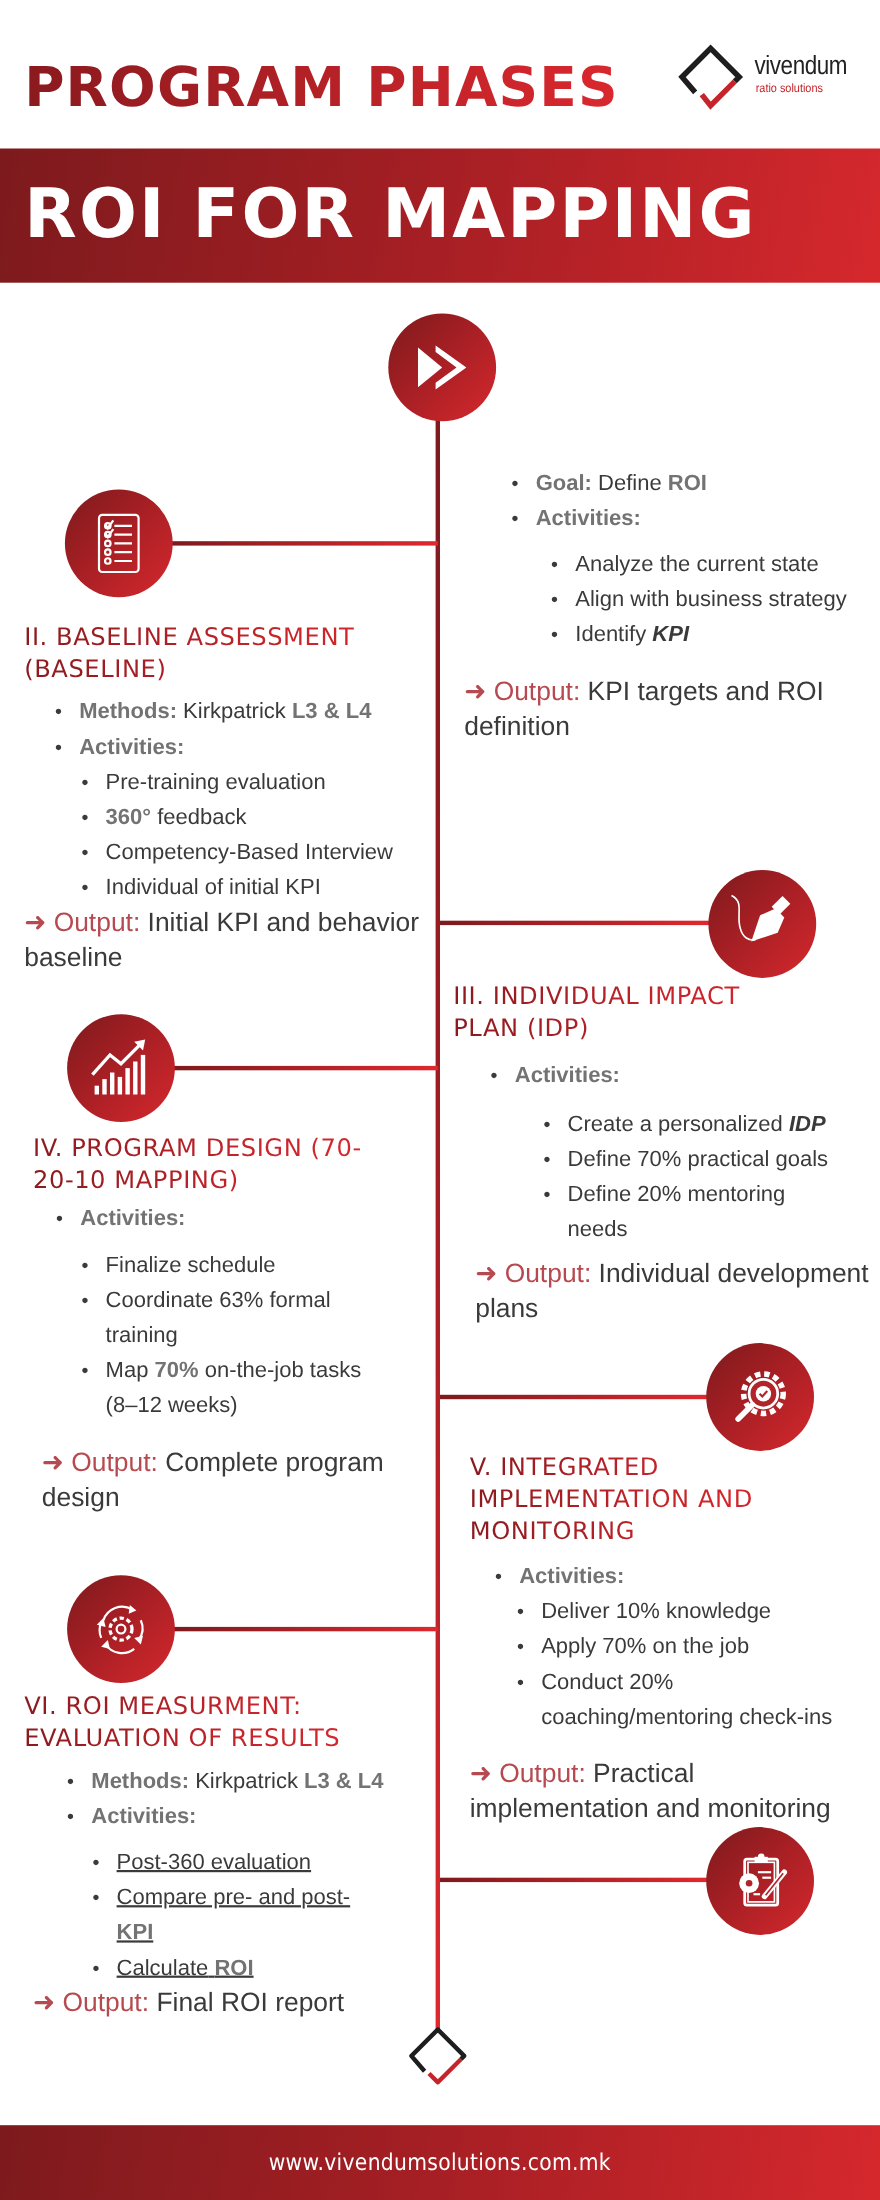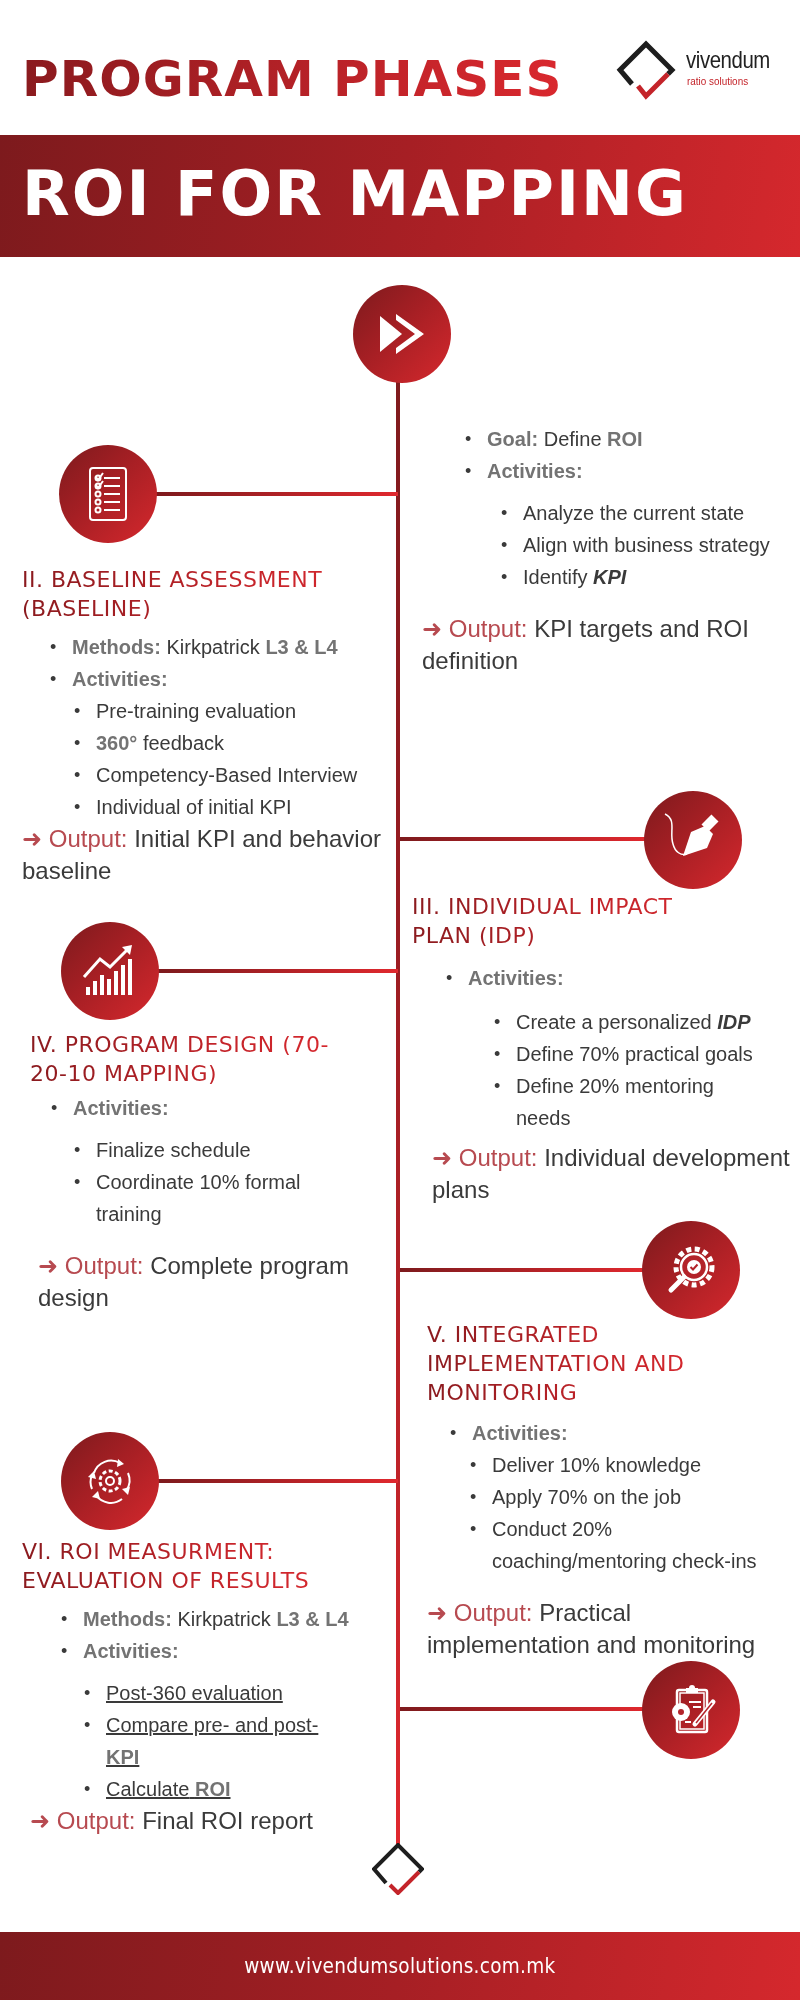--- a/index.html
+++ b/index.html
@@ -183,21 +183,22 @@
     </g>
   </svg>
 </div>
 <div class="phase" style="left:30px;top:1030px;width:360px;">
   <div class="phase-title" style="width:320px;">IV. PROGRAM DESIGN (70-20-10 MAPPING)</div>
   <ul style="margin-left:43px;margin-top:4px;">
     <li><b>Activities:</b></li>
   </ul>
   <ul style="margin-left:66px;margin-top:10px;width:290px;">
     <li>Finalize schedule</li>
-    <li style="width:230px;">Coordinate 10% formal training</li>
+    <li style="width:230px;">Coordinate 63% formal training</li>
+    <li style="width:260px;"><span>Map</span> <b>70%</b> <span>on-the-job tasks (8–12 weeks)</span></li>
   </ul>
   <div class="output" style="margin-left:8px;margin-top:20px;width:320px;">
     <span class="lbl">➜ Output:</span> <span>Complete program design</span>
   </div>
 </div>
 
 <div class="hline right" style="left:400px;top:1268px;width:243px;"></div>
 <div class="circle" style="left:642px;top:1221px;">
   <svg viewBox="0 0 60 60">
     <circle cx="33" cy="27" r="18" fill="none" stroke="#fff" stroke-width="5" stroke-dasharray="5 3.5"></circle>

